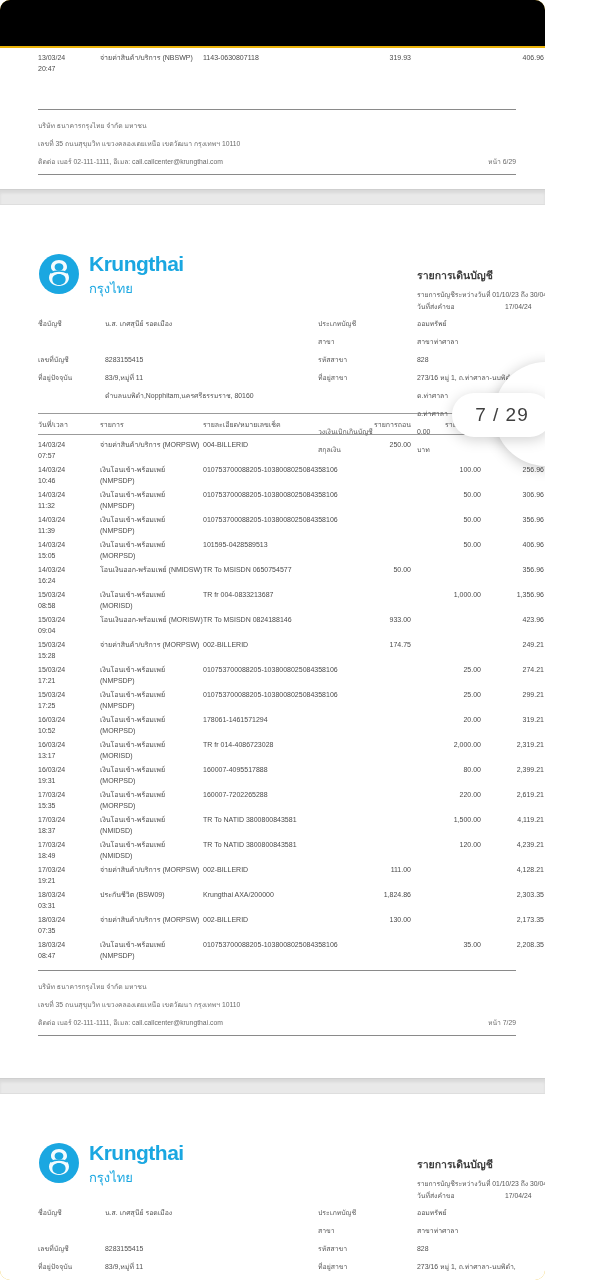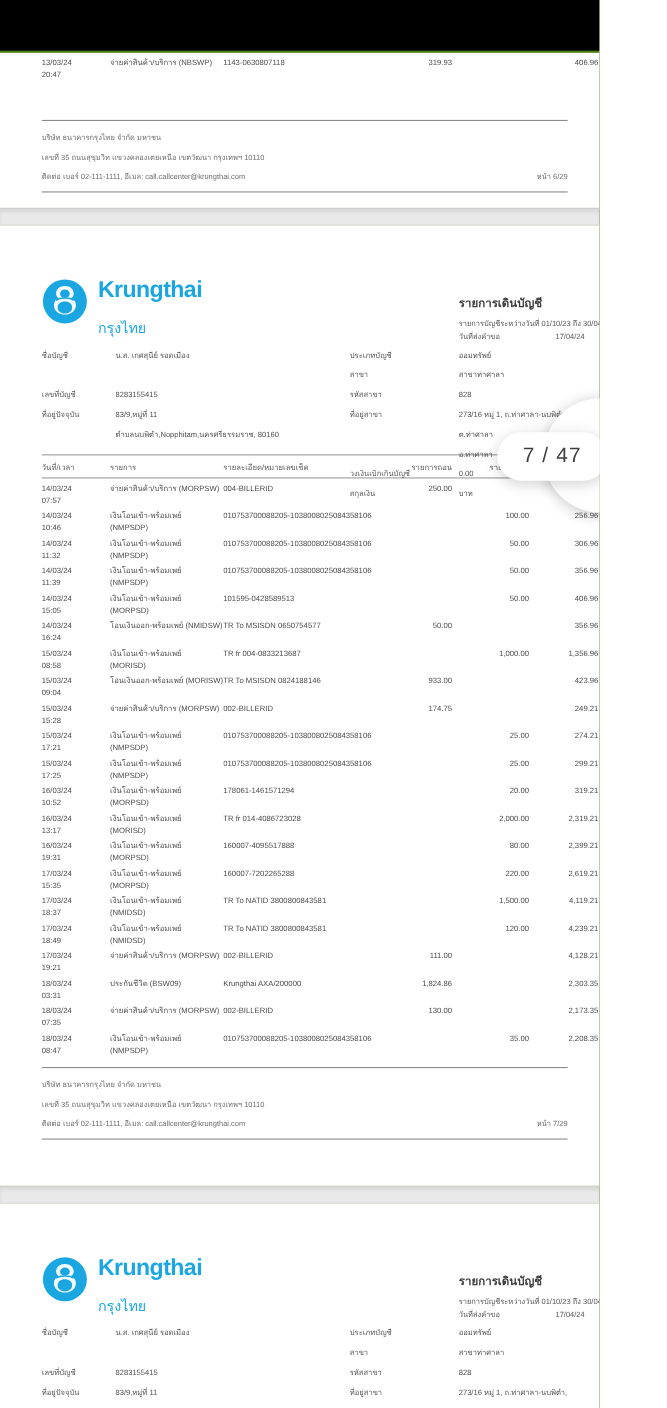--- a/index.html
+++ b/index.html
@@ -1,33 +1,33 @@
 <!DOCTYPE html>
 <html><head>
 <meta charset="utf-8">
 <style>
   html,body{margin:0;padding:0;}
   body{
     width:606px;height:1280px;overflow:hidden;background:#ffffff;
     font-family:"Liberation Sans", sans-serif;color:#4a4a4a;
   }
-  .screen{position:relative;width:545px;height:1280px;overflow:hidden;background:#4d7c0f;}
+  .screen{position:relative;width:545px;height:1280px;overflow:hidden;background:#eab308;border-radius:10px;}
   .statusbar{height:46px;background:#000;}
   .page{background:#fff;position:relative;}
   .page-inner{position:relative;padding:0 29px 0 38px;}
   .page-gap{height:14px;background:#e9e9e9;border-top:1px solid #cfcfcf;border-bottom:1px solid #dedede;
     box-shadow:inset 0 3px 3px rgba(0,0,0,0.07);}
 
   
   .doc-head{position:relative;height:196px;}
   .logo-row{position:absolute;left:0;top:48px;display:flex;align-items:flex-start;}
   .logo-circle{width:42px;height:42px;flex:0 0 42px;}
   .wordmark{margin-left:9px;line-height:1;}
   .wordmark .en{font-size:21px;font-weight:bold;color:#1aa7e1;letter-spacing:-0.5px;}
-  .wordmark .th{font-size:13px;color:#1aa7e1;margin-top:18px;}
+  .wordmark .th{font-size:13px;color:#1aa7e1;margin-top:8px;}
   .stmt-block{position:absolute;left:379px;top:46px;width:170px;}
   .stmt-title{font-size:10.5px;font-weight:bold;color:#3d3d3d;margin-bottom:5px;margin-top:16px;}
   .stmt-sub{font-size:6.8px;color:#555;line-height:11px;}
   .stmt-req{font-size:6.8px;color:#555;line-height:13px;display:flex;}
   .stmt-req .lbl{width:88px;}
   .info{position:relative;height:130px;top:110px;font-size:6.9px;color:#4f4f4f;}
   .info-col{position:absolute;top:0;}
   .info-left{left:0;width:272px;}
   .info-right{left:280px;right:0;}
   .info-row{display:flex;line-height:18px;min-height:18px;}
@@ -475,15 +475,15 @@
 
   <div class="fab"></div>
   <div class="dots">
       <i></i>
       <i></i>
       <i></i>
       <i></i>
       <i></i>
       <i></i>
     </div>
-  <div class="page-pill">7 / 47</div>
+  <div class="page-pill">7 / 29</div>
 
 </div>
 
 </body></html>

